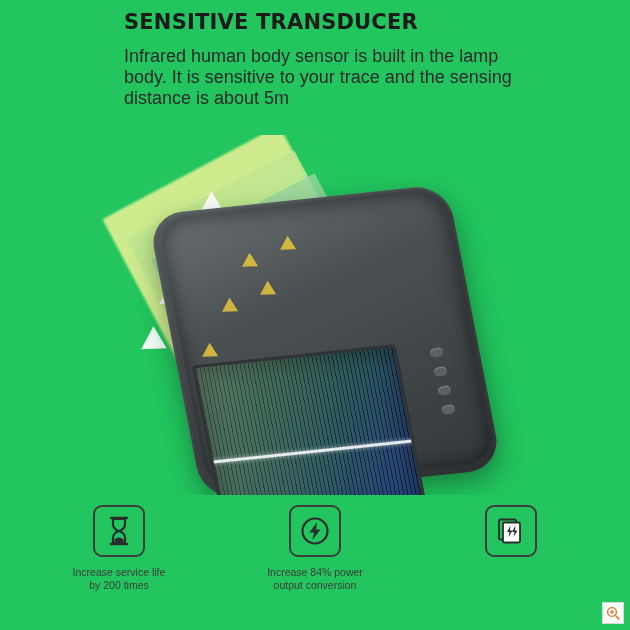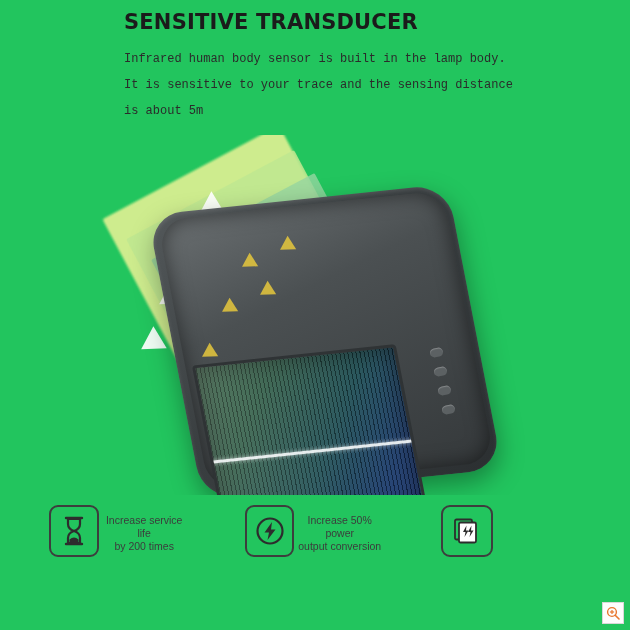--- a/index.html
+++ b/index.html
@@ -33,23 +33,23 @@
     font-family: "DejaVu Sans", sans-serif;
     font-weight: bold;
     font-size: 21px;
     line-height: 25px;
     letter-spacing: 0.2px;
     color: #1b1b1b;
     white-space: nowrap;
   }
   .subtext {
     margin-top: 11px;
-    font-family: Liberation Mono, monospace;
-    font-size: 12px;
-    line-height: 26px;
+    font-family: Liberation Sans, sans-serif;
+    font-size: 18px;
+    line-height: 21px;
     color: #2b2b2b;
     width: 400px;
   }
 
   
   .illustration {
     position: absolute;
     left: 0;
     top: 135px;
     width: 630px;
@@ -193,21 +193,22 @@
     left: 0;
     top: 505px;
     width: 630px;
     display: flex;
     justify-content: center;
     gap: 56px;
   }
   .feature {
     width: 140px;
     display: flex;
-    flex-direction: row;
+    flex-direction: column;
+    align-items: center;
   }
   .feature-icon {
     width: 52px;
     height: 52px;
     border: 2px solid #3d3d3d;
     border-radius: 9px;
     display: flex;
     align-items: center;
     justify-content: center;
     box-sizing: border-box;
@@ -296,21 +297,21 @@
     </div>
 
     <div class="feature">
       <div class="feature-icon">
         <svg width="32" height="32" viewBox="0 0 32 32" aria-hidden="true">
           <circle cx="16" cy="16" r="12.5" fill="none" stroke="#2d2d2d" stroke-width="2.2"></circle>
           <path d="M18 7 L10.5 17.5 L15 17.5 L13.5 25 L21.5 14.5 L17 14.5 Z" fill="#2d2d2d"></path>
         </svg>
       </div>
       <div class="feature-label">
-        <span>Increase 50% power</span><br>
+        <span>Increase 84% power</span><br>
         <span>output conversion</span>
       </div>
     </div>
 
     <div class="feature">
       <div class="feature-icon">
         <svg width="30" height="30" viewBox="0 0 30 30" aria-hidden="true">
           <rect x="3" y="3.5" width="17" height="20" rx="1.5" fill="none" stroke="#2d2d2d" stroke-width="1.8"></rect>
           <rect x="7" y="6.5" width="17" height="20" rx="1.5" fill="#ffffff" stroke="#2d2d2d" stroke-width="1.8"></rect>
           <path d="M14.5 9.5 L11 16 L13.5 16 L12.5 21 L16.5 14.5 L14 14.5 Z" fill="#2d2d2d"></path>

